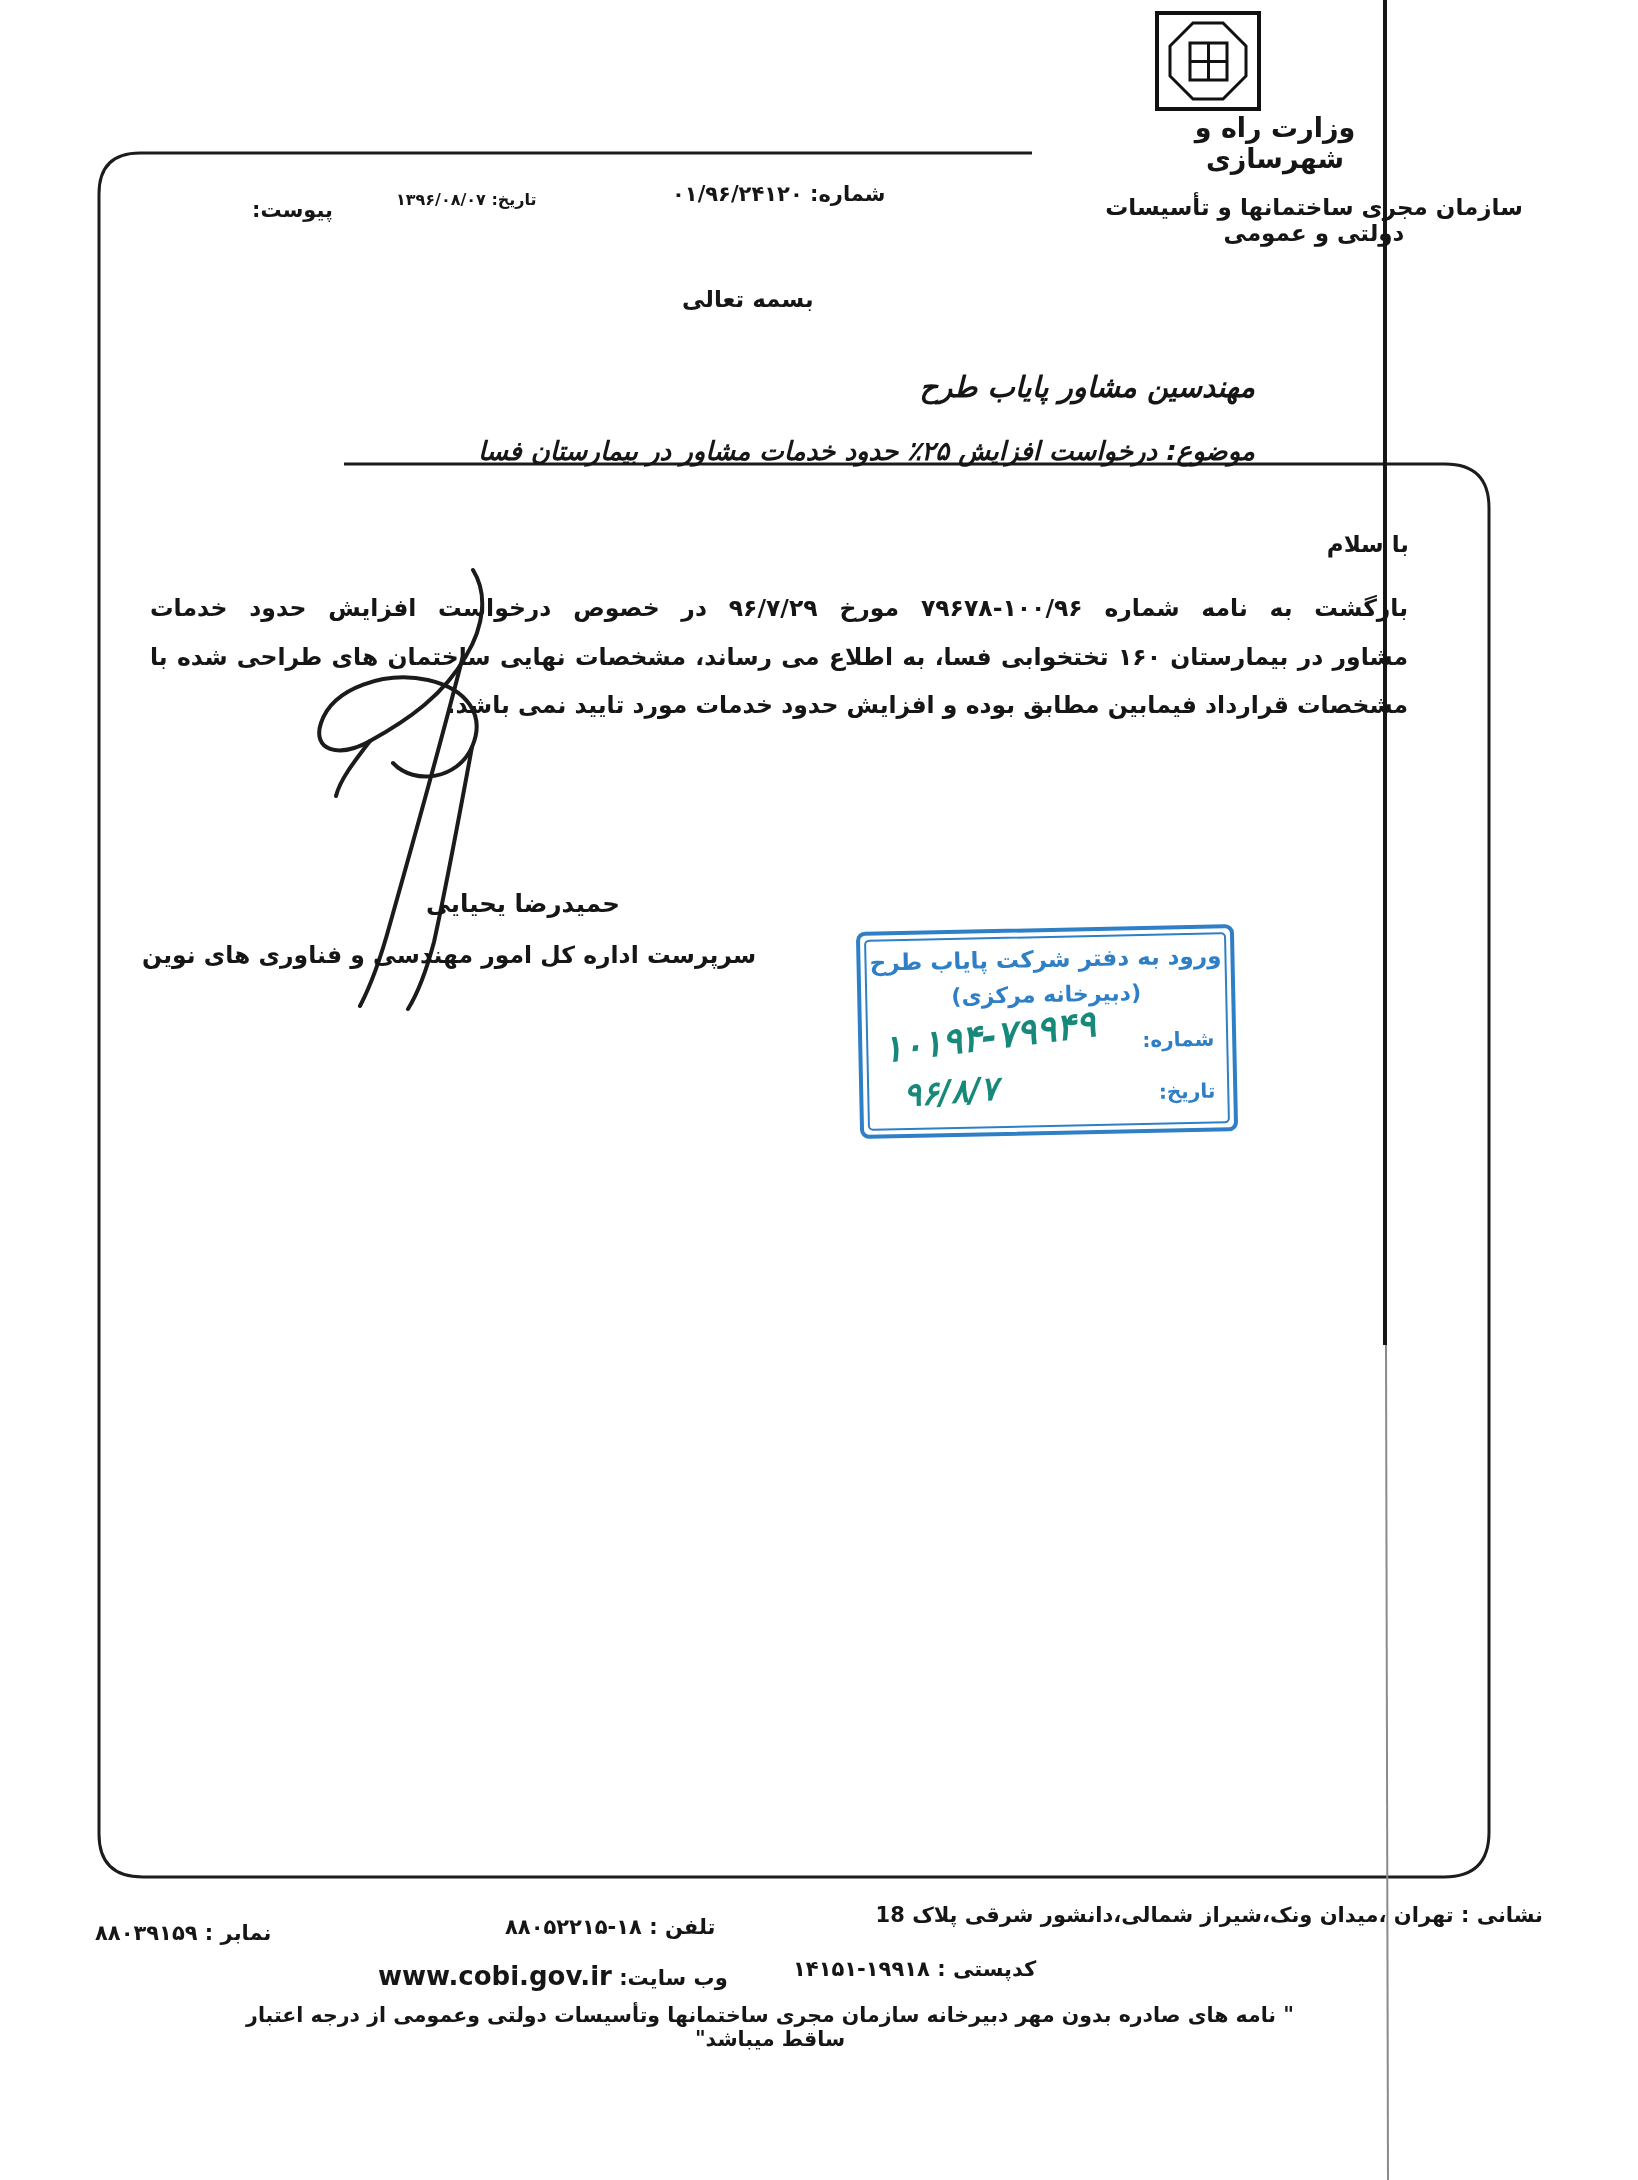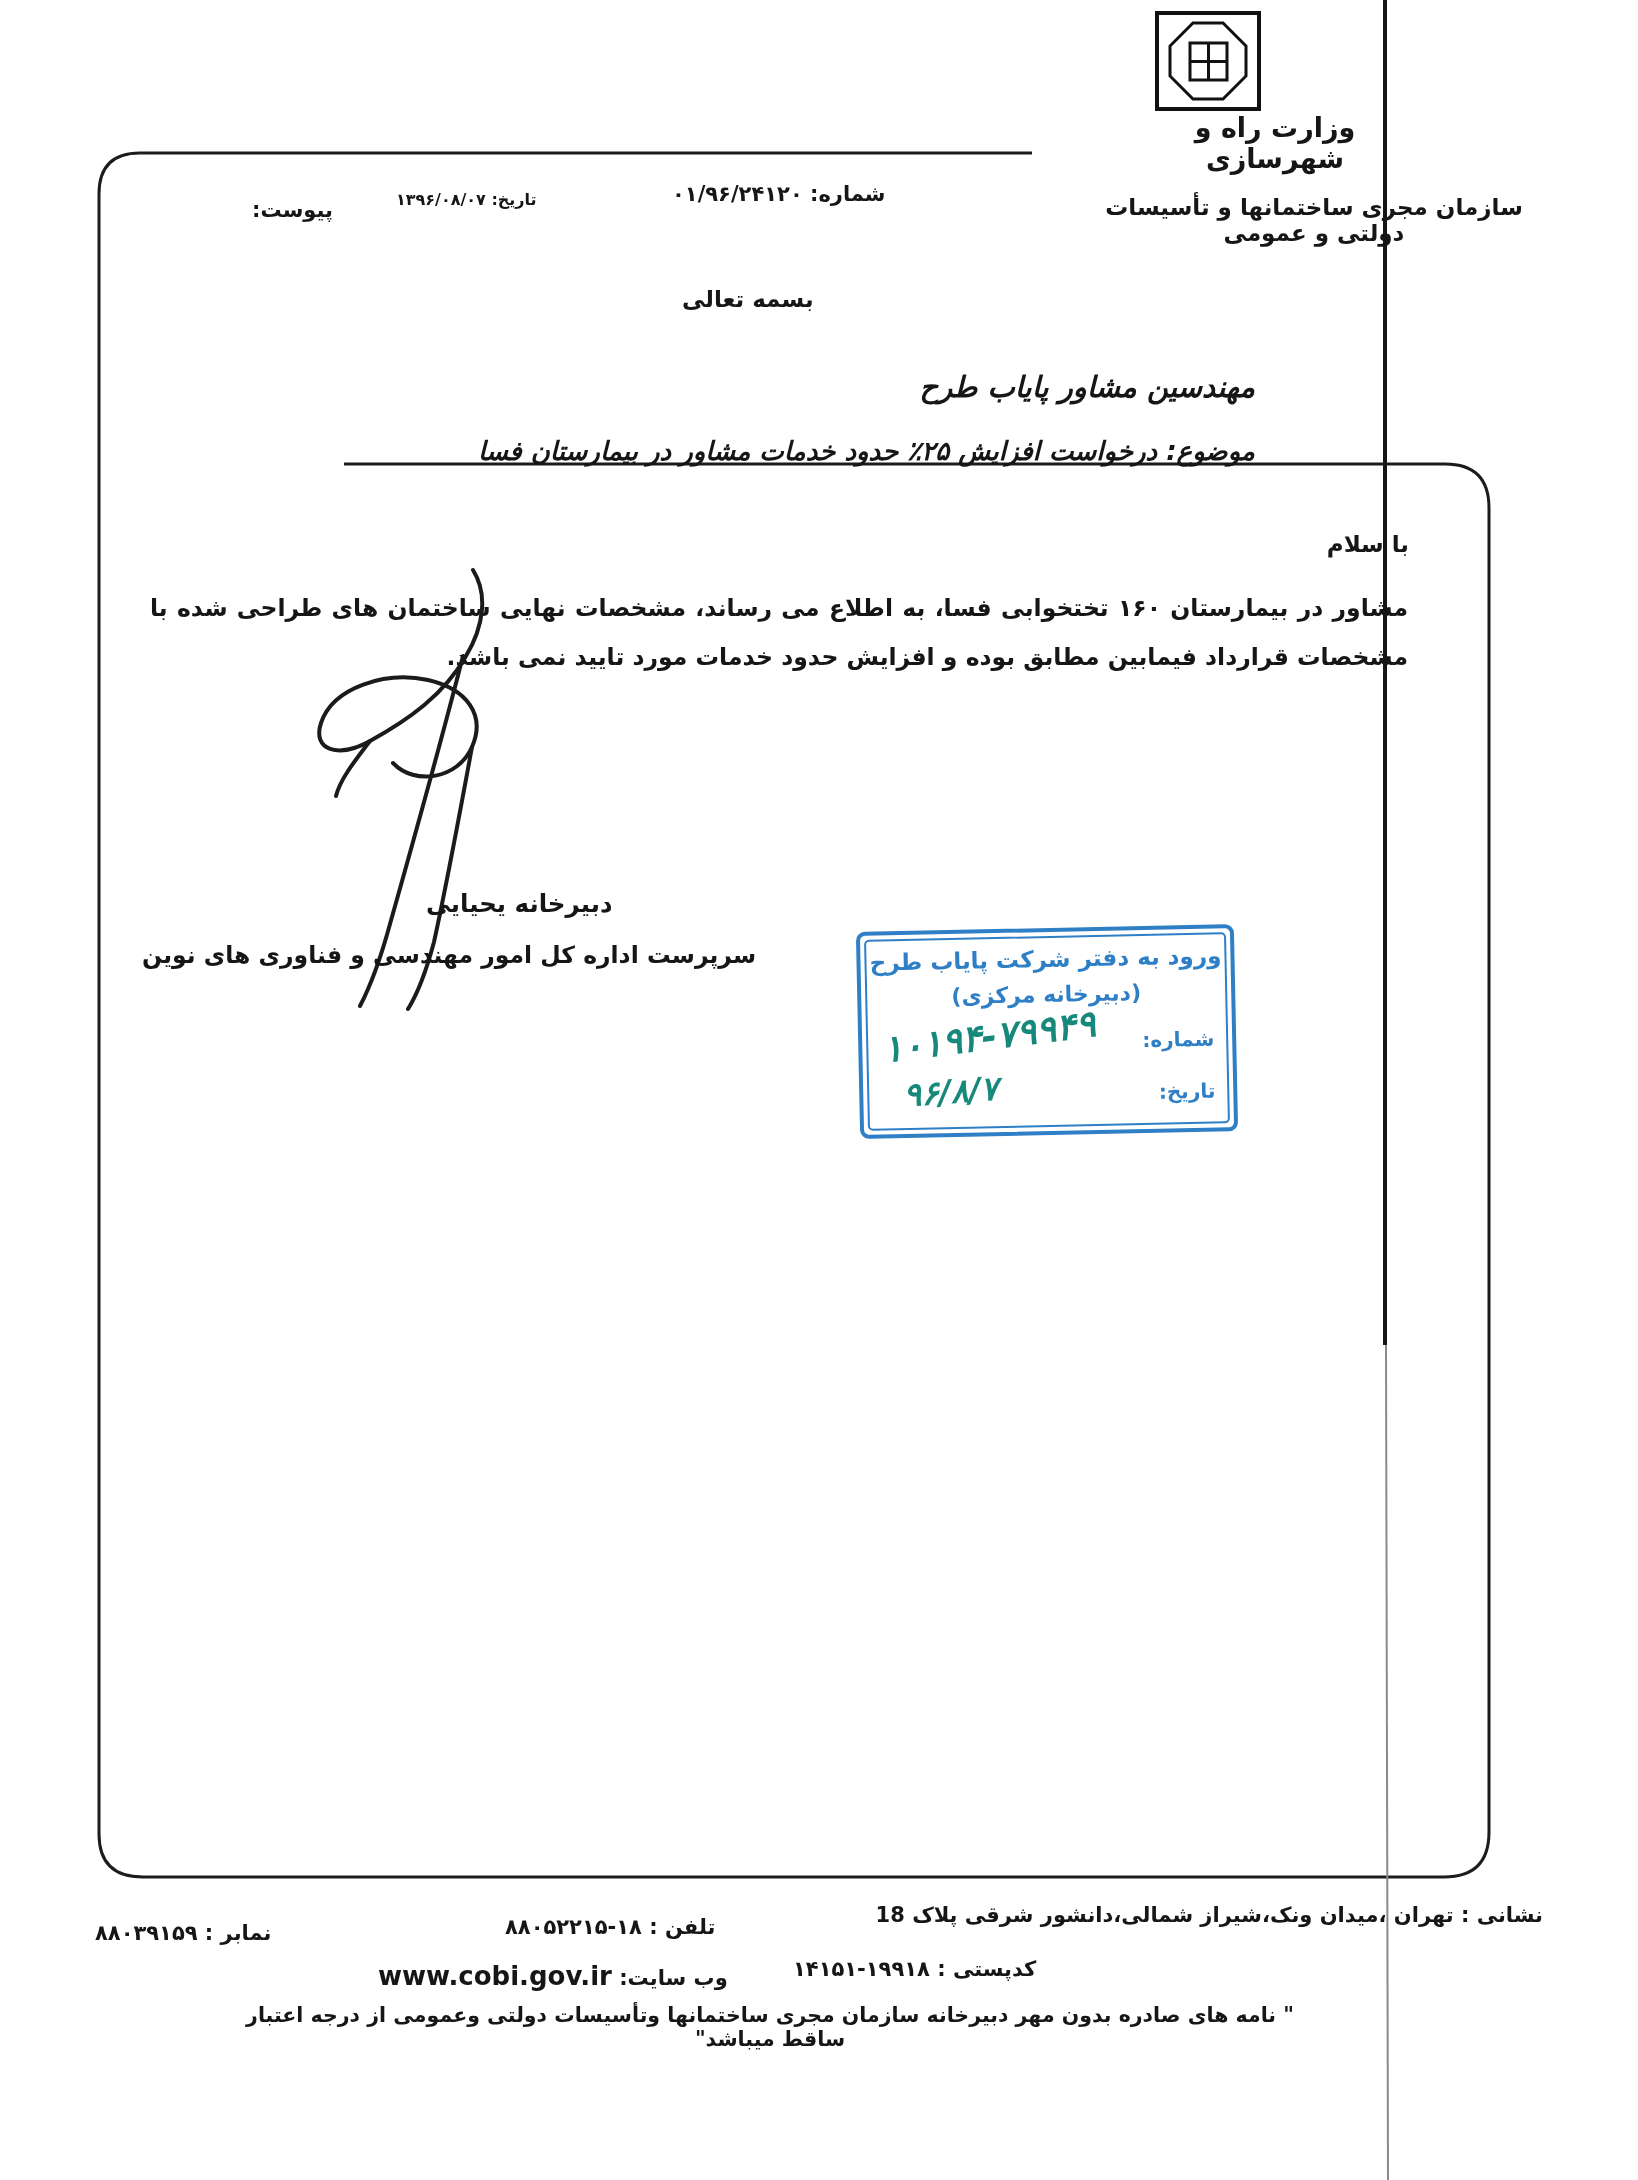--- a/index.html
+++ b/index.html
@@ -93,36 +93,37 @@
   <div class="abs rtl b f-attach">
     <span>پیوست:</span>
   </div>
 
   <div class="abs rtl b besmeleh">بسمه تعالی</div>
   <div class="abs rtl b recipient">مهندسین مشاور پایاب طرح</div>
   <div class="abs rtl b subject">موضوع: درخواست افزایش ۲۵٪ حدود خدمات مشاور در بیمارستان فسا</div>
   <div class="abs rtl b greeting">با سلام</div>
 
   <div class="abs body-block">
+    <div class="body-line">بازگشت به نامه شماره ۱۰۰/۹۶-۷۹۶۷۸ مورخ ۹۶/۷/۲۹ در خصوص درخواست افزایش حدود خدمات</div>
     <div class="body-line">مشاور در بیمارستان ۱۶۰ تختخوابی فسا، به اطلاع می رساند، مشخصات نهایی ساختمان های طراحی شده با</div>
     <div class="body-line last">مشخصات قرارداد فیمابین مطابق بوده و افزایش حدود خدمات مورد تایید نمی باشد.</div>
   </div>
 
   <svg class="abs" style="left:258px;top:548px;" width="290" height="470" viewBox="0 0 290 470">
     <g fill="none" stroke="#1b1b1b" stroke-width="4" stroke-linecap="round">
       <path d="M 215 22 C 230 46 226 78 208 108 C 186 147 150 172 112 193
                C 80 211 54 202 63 175 C 75 139 128 123 170 132
                C 209 141 228 167 214 199 C 200 231 157 238 135 215"></path>
       <path d="M 205 108 C 182 198 154 298 132 376 C 123 409 113 437 102 458"></path>
       <path d="M 214 199 C 202 264 190 330 176 394 C 168 424 160 445 150 461"></path>
       <path d="M 112 193 C 95 215 82 232 78 248"></path>
     </g>
   </svg>
 
-  <div class="abs rtl b signer-name">دبیرخانه یحیایی</div>
+  <div class="abs rtl b signer-name">حمیدرضا یحیایی</div>
   <div class="abs rtl b signer-title">سرپرست اداره کل امور مهندسی و فناوری های نوین</div>
 
   <div class="abs stamp" style="--stamp:#2e7fc6;color:#2e7fc6;">
     <div class="stamp-inner">
       <div class="abs rtl b center stamp-title">ورود به دفتر شرکت پایاب طرح</div>
       <div class="abs rtl b center stamp-subtitle">(دبیرخانه مرکزی)</div>
       <div class="abs rtl b stamp-num-label">شماره:</div>
       <div class="abs b stamp-num-value" style="color:#17897b;">۱۰۱۹۴-۷۹۹۴۹</div>
       <div class="abs rtl b stamp-date-label">تاریخ:</div>
       <div class="abs b stamp-date-value" style="color:#17897b;">۹۶/۸/۷</div>

